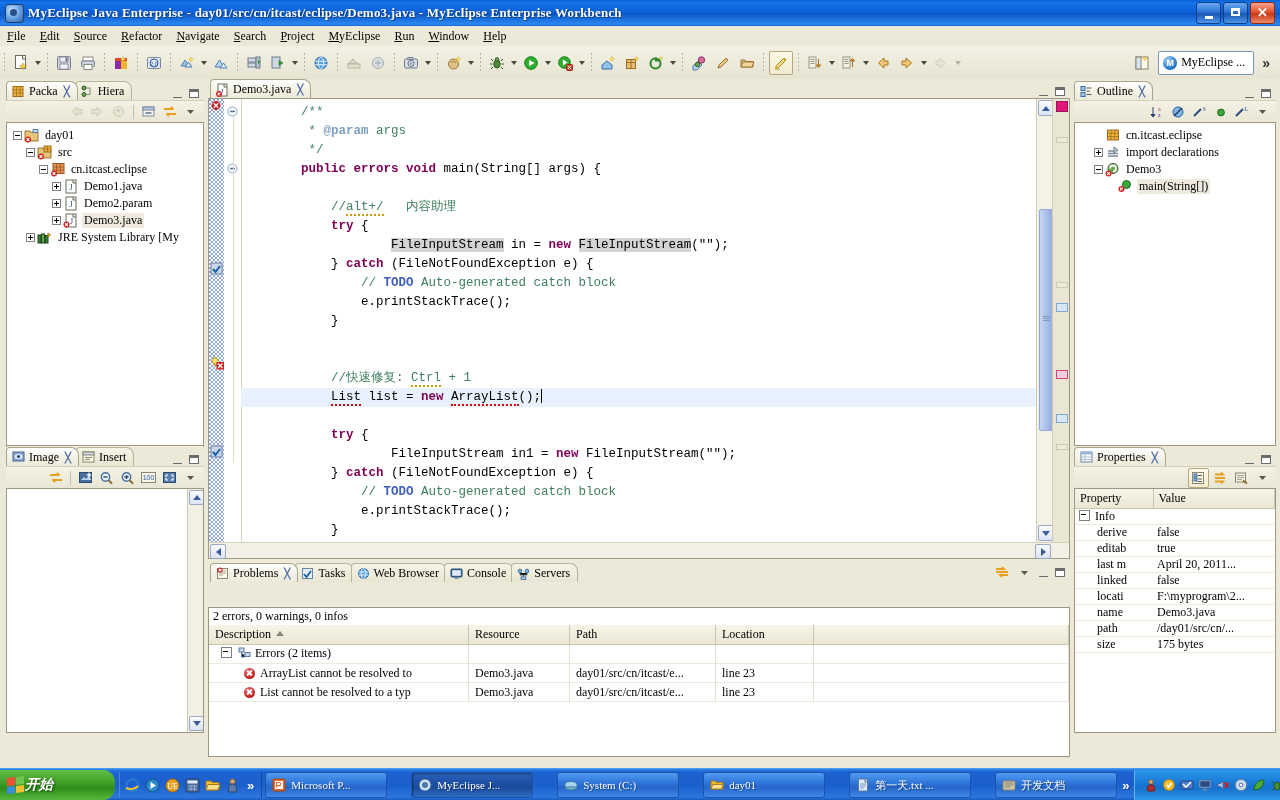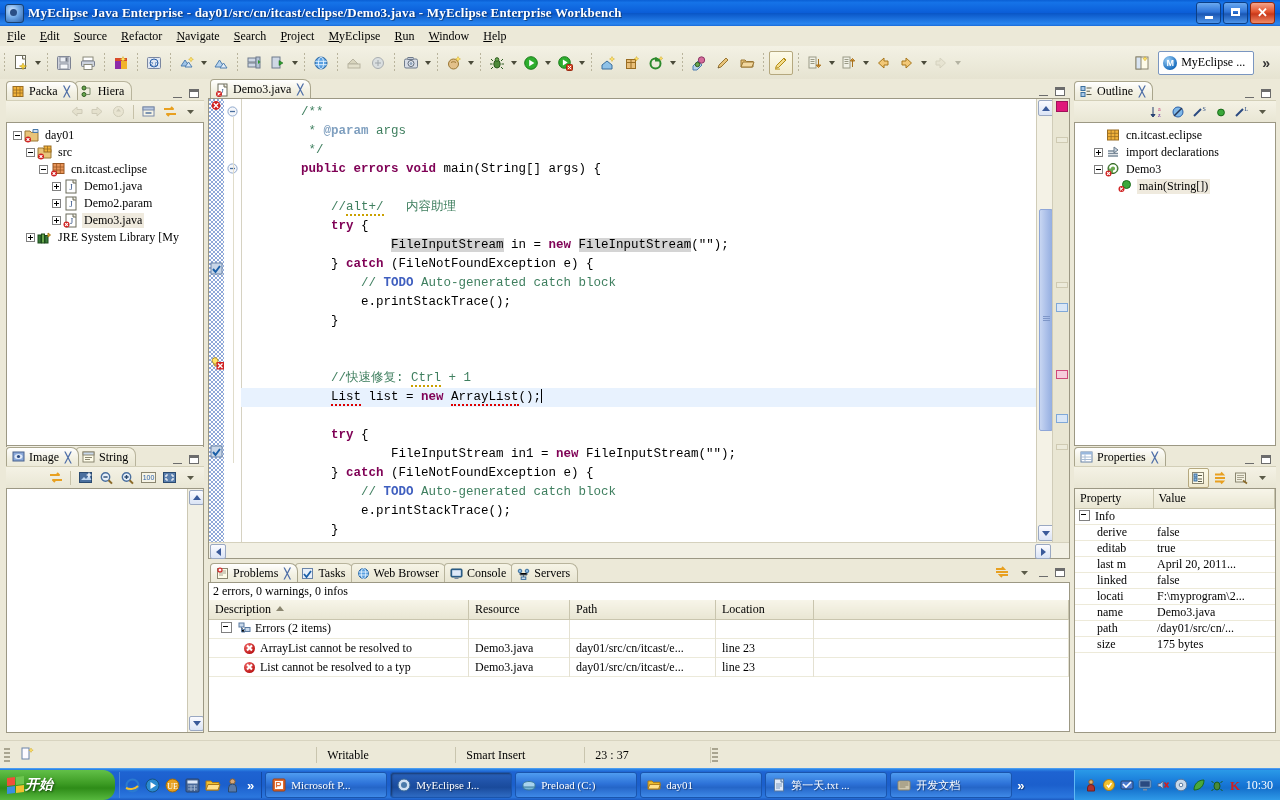--- a/index.html
+++ b/index.html
@@ -751,21 +751,21 @@
           <span class="xmark">╳</span>
         </div>
         <div class="vtab">
           <span class="vtab-ico">
             <svg width="13" height="12" viewBox="0 0 13 12">
                 <rect x="1" y="1" width="11" height="10" fill="#fdfbe8" stroke="#8a8670"></rect>
                 <rect x="1" y="1" width="11" height="3" fill="#c9d8ea" stroke="#8a8670"></rect>
                 <path d="M3 6.5h7M3 8.5h5" stroke="#8a8670"></path>
               </svg>
           </span>
-          <span>String</span>
+          <span>Insert</span>
         </div>
         <div class="view-tabs-right">
           <span class="mini-btn">
               <i class="mini-min"></i>
             </span>
           <span class="mini-btn">
               <span class="mini-max">
                 <i></i>
               </span>
             </span>
@@ -1242,21 +1242,21 @@
           <span class="mini-btn">
               <i class="mini-min"></i>
             </span>
           <span class="mini-btn">
               <span class="mini-max">
                 <i></i>
               </span>
             </span>
         </div>
       </div>
-      <div class="view-body" style="height:150px;">
+      <div class="view-body" style="height:150px;margin-top:25px;">
         <div class="psummary">2 errors, 0 warnings, 0 infos</div>
         <table class="ptbl">
           <thead>
               <tr>
             <th style="width:247px;">
               <span>Description</span><span class="sortmark"></span>
             </th>
             <th style="width:88px;">Resource</th>
             <th style="width:133px;">Path</th>
             <th style="width:85px;">Location</th>
@@ -1288,37 +1288,20 @@
                 <td>day01/src/cn/itcast/e...</td>
                 <td>line 23</td>
                 <td></td>
               </tr>
             </tbody>
         </table>
       </div>
     </div>
   </div>
 
-  <div class="statusbar">
-    <span class="st-grip"></span>
-    <span style="margin-left:10px;">
-      <svg width="16" height="15" viewBox="0 0 16 15">
-          <rect x="2" y="2" width="7" height="11" fill="#fdfbff" stroke="#6a84a8"></rect>
-          <path d="M11 2l.7 1.5 1.5.7-1.5.7L11 6.4l-.7-1.5-1.5-.7 1.5-.7z" fill="#ffe46a" stroke="#c89b10" stroke-width=".4"></path>
-        </svg>
-    </span>
-    <span style="flex:1"></span>
-    <span class="st-cell" style="width:118px;">Writable</span>
-    <span class="st-cell" style="width:108px;">Smart Insert</span>
-    <span class="st-cell" style="width:105px;">23 : 37</span>
-    <span class="st-cell" style="border-left:1px solid #c9c5ae;width:8px;padding:0;">
-        <i class="st-grip" style="margin:0 auto;"></i>
-      </span>
-    <span style="flex:2"></span>
-  </div>
 
   <div class="taskbar">
     <div class="startbtn">
       <span class="winflag">
           <i></i>
           <i></i>
           <i></i>
           <i></i>
         </span>
       <span>开始</span>
@@ -1356,42 +1339,42 @@
           </svg>
       </span>
       <span class="ql">
         <svg width="17" height="17" viewBox="0 0 17 17">
             <circle cx="8.5" cy="4.5" r="2.6" fill="#d8a878" stroke="#8a6030"></circle>
             <path d="M4.5 15v-4a4 4 0 0 1 8 0v4z" fill="#5a7aa8" stroke="#2a4a70"></path>
           </svg>
       </span>
       <span style="color:#fff;font-weight:bold;font-size:13px;padding:0 3px;">»</span>
     </div>
-    <div id="task-buttons" style="display:flex;align-items:flex-end;">
+    <div id="task-buttons" style="display:flex;align-items:flex-end;gap:21px;">
         <div class="tbtn">
           <span class="tb-ico"><svg width="14" height="14" viewBox="0 0 14 14">
               <rect x="1" y="1" width="12" height="12" rx="1" fill="#e06a30" stroke="#a04010"></rect>
               <rect x="3" y="3" width="8" height="8" fill="#fff"></rect>
               <path d="M4.5 9.5V4.5h2.5a1.6 1.6 0 0 1 0 3.2H4.5" stroke="#e06a30" stroke-width="1.2" fill="none"></path>
             </svg></span>
           <span>Microsoft P...</span>
         </div>
         <div class="tbtn active">
           <span class="tb-ico"><svg width="14" height="14" viewBox="0 0 14 14">
               <circle cx="7" cy="7" r="6" fill="#cfe0f2" stroke="#3a6a9a"></circle>
               <circle cx="7" cy="7" r="3" fill="#4a7aaa"></circle>
             </svg></span>
           <span>MyEclipse J...</span>
         </div>
         <div class="tbtn">
           <span class="tb-ico"><svg width="14" height="14" viewBox="0 0 14 14">
               <ellipse cx="7" cy="9" rx="6" ry="3" fill="#7ab8d8" stroke="#3a7a9a"></ellipse>
               <path d="M1 6.5c0-1.7 2.7-3 6-3s6 1.3 6 3V9H1z" fill="#a8d4ee" stroke="#3a7a9a"></path>
             </svg></span>
-          <span>Preload (C:)</span>
+          <span>System (C:)</span>
         </div>
         <div class="tbtn">
           <span class="tb-ico"><svg width="14" height="14" viewBox="0 0 14 14">
               <path d="M1 11V3h4l1.2 1.3H13V11z" fill="#f2c12e" stroke="#a8781a"></path>
               <path d="M1 11l1.7-4.6h10.6L11.6 11z" fill="#ffe08a" stroke="#a8781a"></path>
             </svg></span>
           <span>day01</span>
         </div>
         <div class="tbtn">
           <span class="tb-ico"><svg width="14" height="14" viewBox="0 0 14 14">

